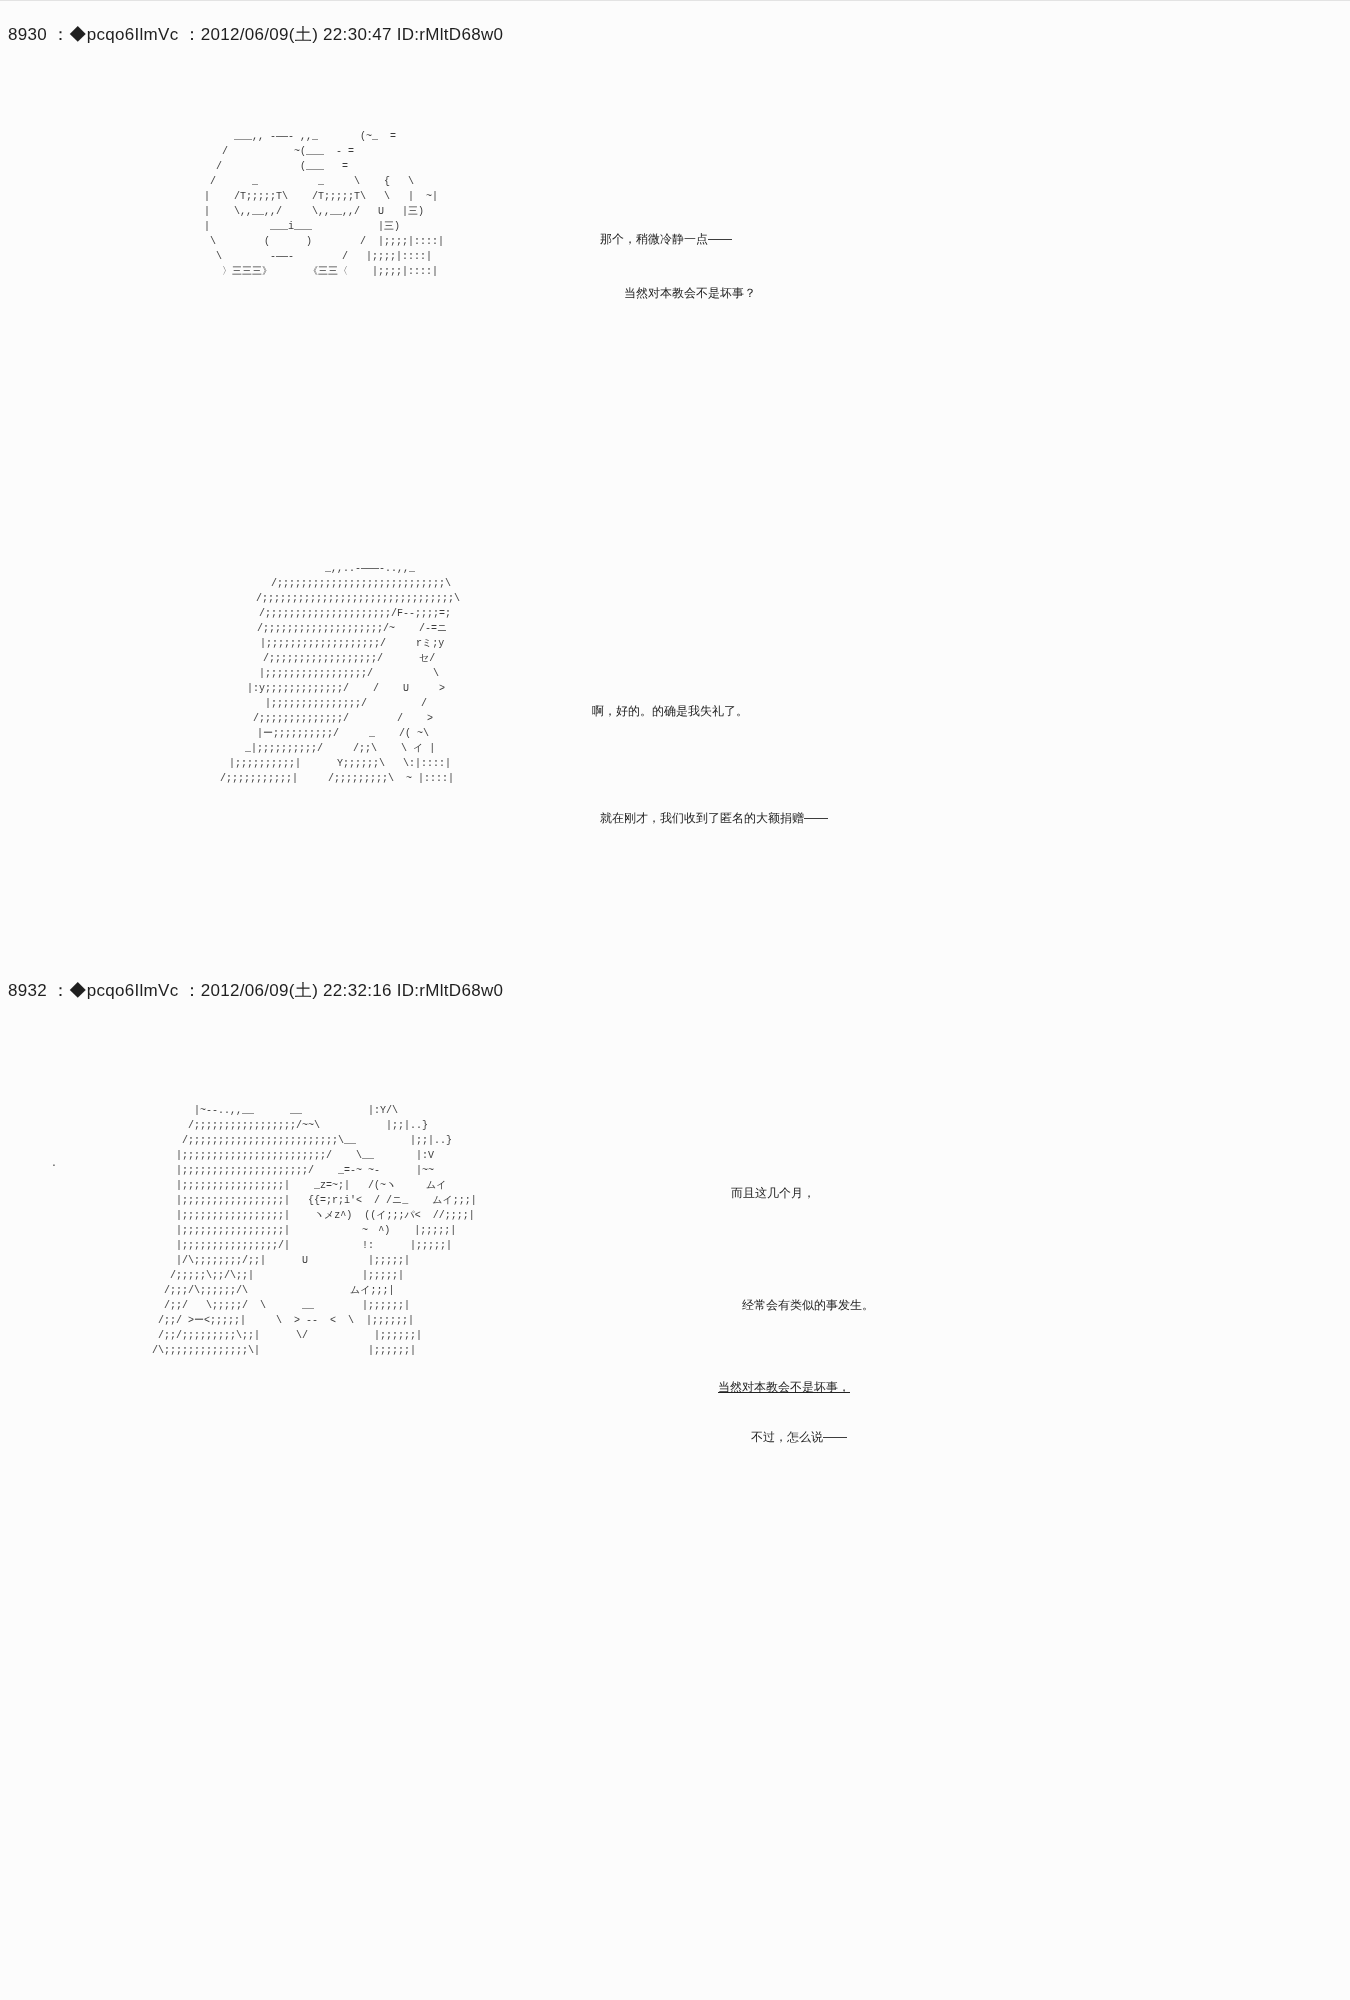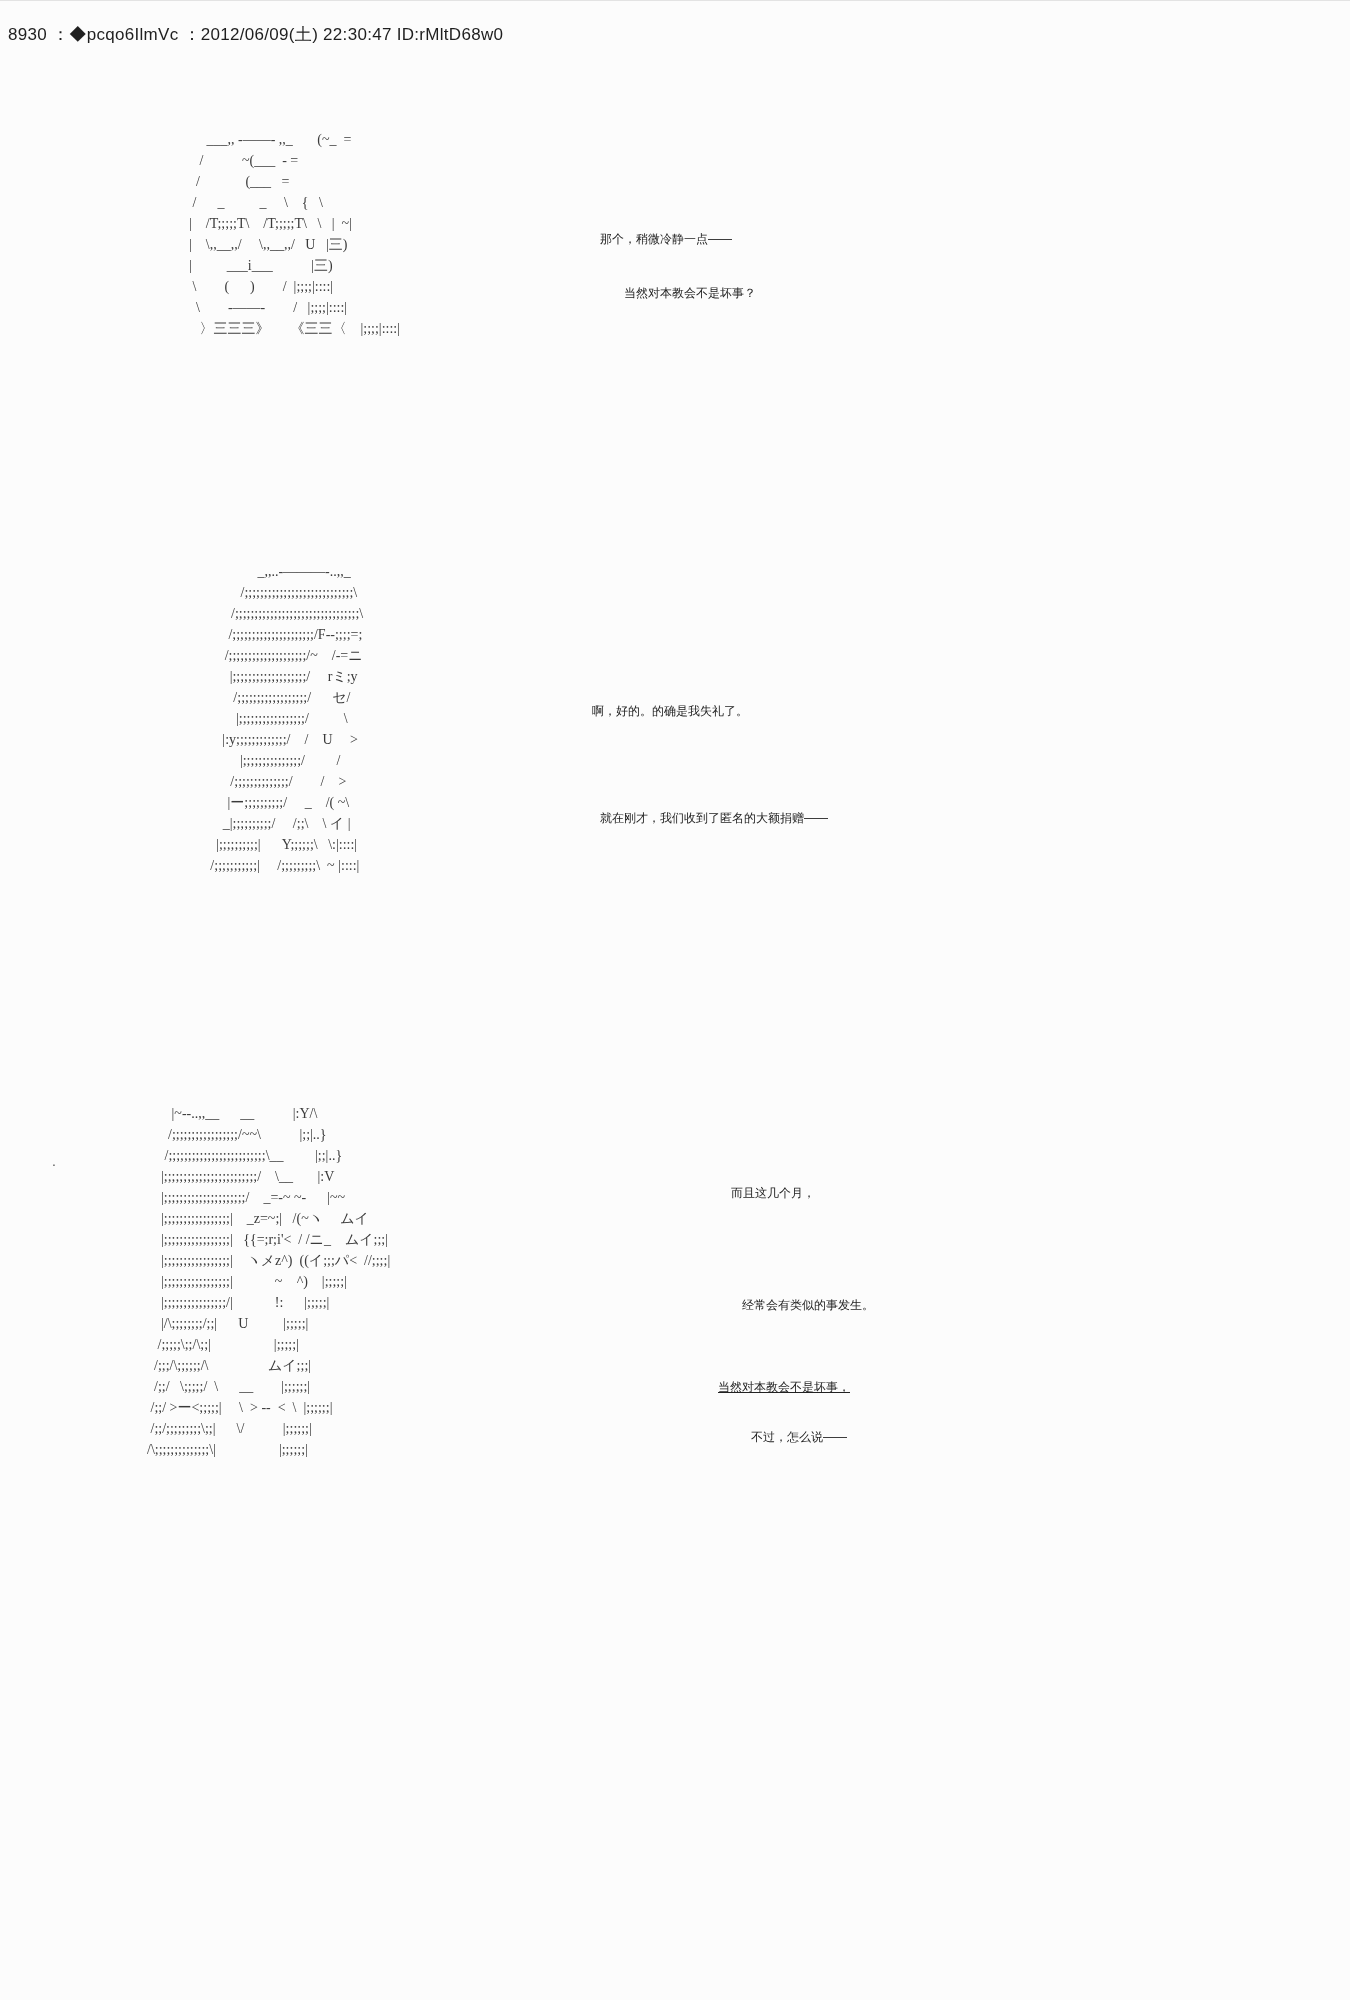--- a/index.html
+++ b/index.html
@@ -16,22 +16,22 @@
   }
   .post-header {
     position: absolute;
     font-size: 17px;
     letter-spacing: 0.3px;
     color: #1f1f1f;
     white-space: pre;
   }
   .aa {
     position: absolute;
-    font-family: Liberation Serif, serif;
-    font-size: 14px;
+    font-family: Liberation Mono, monospace;
+    font-size: 10px;
     line-height: 1.5;
     color: #3a3a3a;
     white-space: pre;
   }
   .dialogue-line {
     position: absolute;
     font-size: 12px;
     color: #222222;
     white-space: pre;
   }
@@ -74,20 +74,21 @@
       |;;;;;;;;;;;;;;;/         /
      /;;;;;;;;;;;;;;/        /    &gt;
      |ー;;;;;;;;;;/     _    /( ~\
     _|;;;;;;;;;;/     /;;\    \ イ |
     |;;;;;;;;;;|      Y;;;;;;\   \:|::::|
    /;;;;;;;;;;;|     /;;;;;;;;;\  ~ |::::|</pre>
 
   <div class="dialogue-line" style="left:592px; top:702px;">啊，好的。的确是我失礼了。</div>
   <div class="dialogue-line" style="left:600px; top:809px;">就在刚才，我们收到了匿名的大额捐赠——</div>
 
+  <div class="post-header" style="left:8px; top:978px;">8932 ：◆pcqo6IlmVc ：2012/06/09(土) 22:32:16 ID:rMltD68w0</div>
 
   <div class="stray" style="left:52px; top:1152px;">.</div>
 
   <pre class="aa" style="left:140px; top:1102px;">         |~--..,,__      __           |:Y/\
         /;;;;;;;;;;;;;;;;;/~~\           |;;|..}
        /;;;;;;;;;;;;;;;;;;;;;;;;;\__         |;;|..}
       |;;;;;;;;;;;;;;;;;;;;;;;;/    \__       |:V
       |;;;;;;;;;;;;;;;;;;;;;/    _=-~ ~-      |~~
       |;;;;;;;;;;;;;;;;;|    _z=~;|   /(~ヽ     ムイ
       |;;;;;;;;;;;;;;;;;|   {{=;r;i'&lt;  / /ニ_    ムイ;;;|

